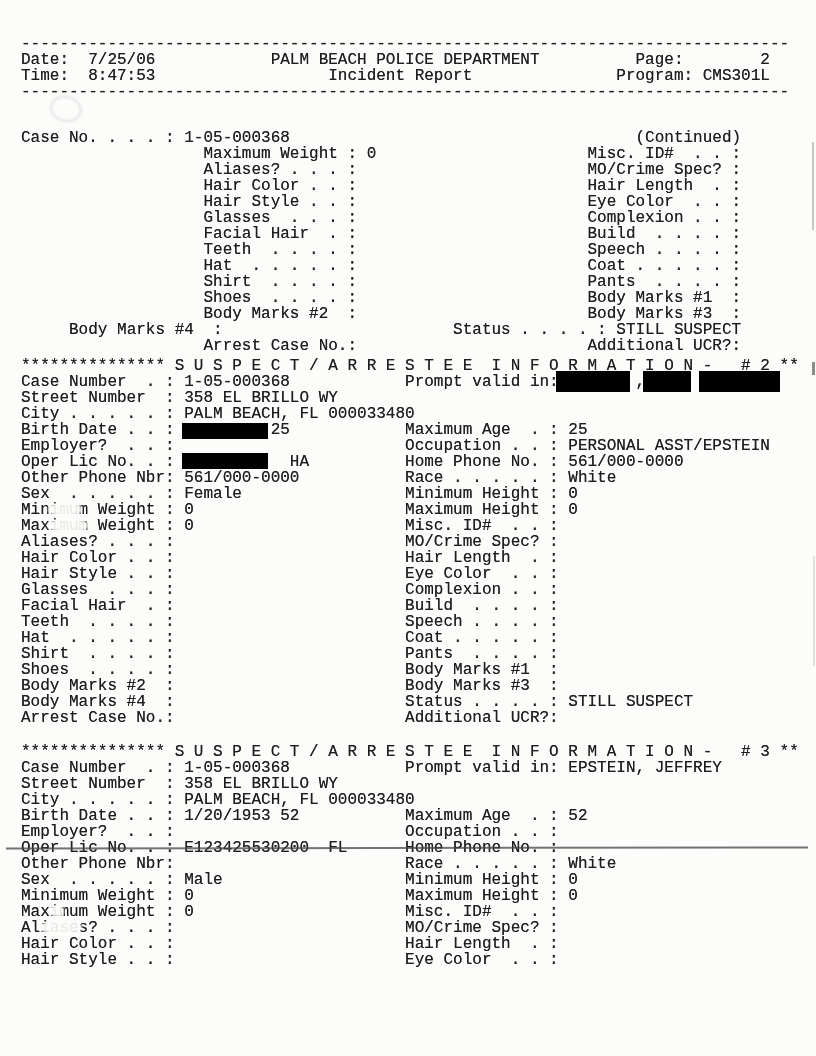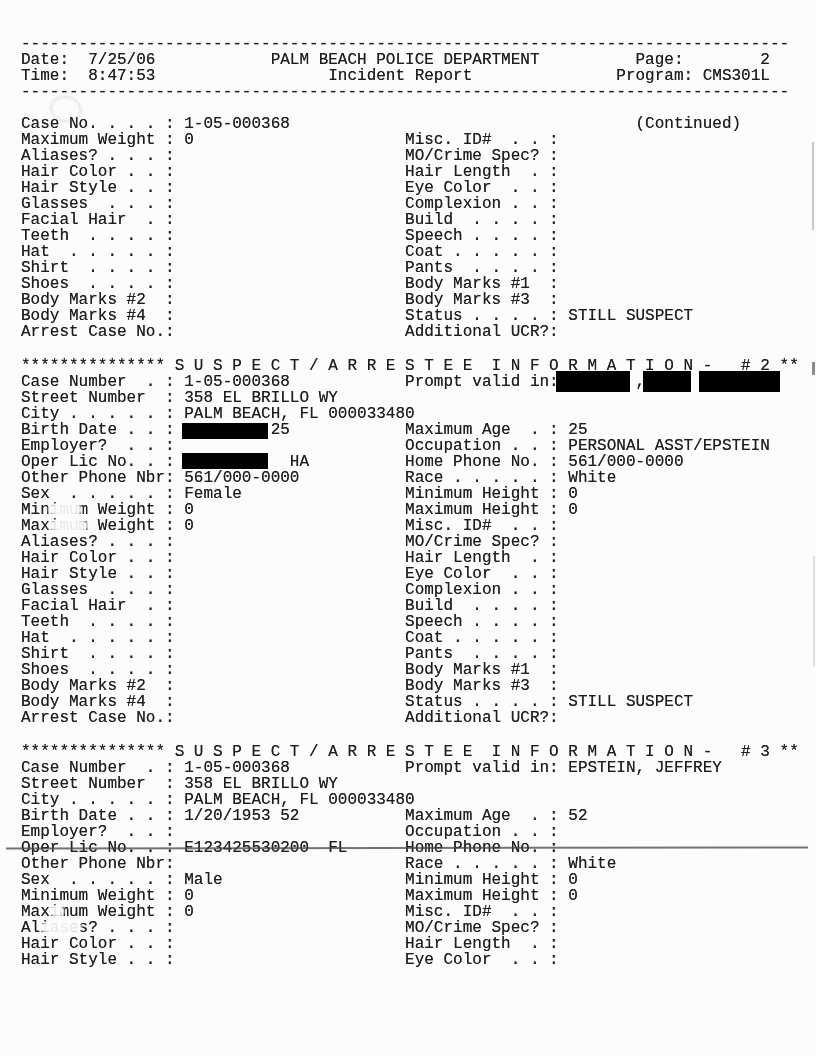--- a/index.html
+++ b/index.html
@@ -3,21 +3,21 @@
 <meta charset="utf-8">
 <style>
   html,body{margin:0;padding:0;background:#fcfcfb;}
   .page{position:relative;width:816px;height:1056px;background:#fcfcfb;overflow:hidden;
         font-family:"Liberation Mono","DejaVu Sans Mono",monospace;}
   pre.doc{position:absolute;left:21px;margin:0;white-space:pre;
           font-family:"Liberation Mono","DejaVu Sans Mono",monospace;
           font-size:16px;line-height:16px;color:#1e1e1e;letter-spacing:0;
           text-shadow:0 0 .6px rgba(25,25,25,.75);}
   #hdr-block{top:36px;}
-  #sec1-block{top:116px;}
+  #sec1-block{top:130px;text-align:right;}
   #sec2-block{top:358px;}
   #sec3-block{top:744px;}
   .redaction{position:absolute;background:#000;}
   .scan-line{position:absolute;left:6px;top:847px;width:802px;height:2px;
              background:rgba(70,70,70,.75);transform:rotate(-.08deg);}
   .stamp-smudge{position:absolute;left:50px;top:96px;width:28px;height:22px;
                 border:2px dotted rgba(140,140,140,.45);border-radius:50%;
                 filter:blur(1px);transform:rotate(12deg);}
   .smear{position:absolute;background:rgba(252,252,251,.92);filter:blur(1px);border-radius:40%;}
   .smear-1{left:48px;top:503px;width:34px;height:13px;}

